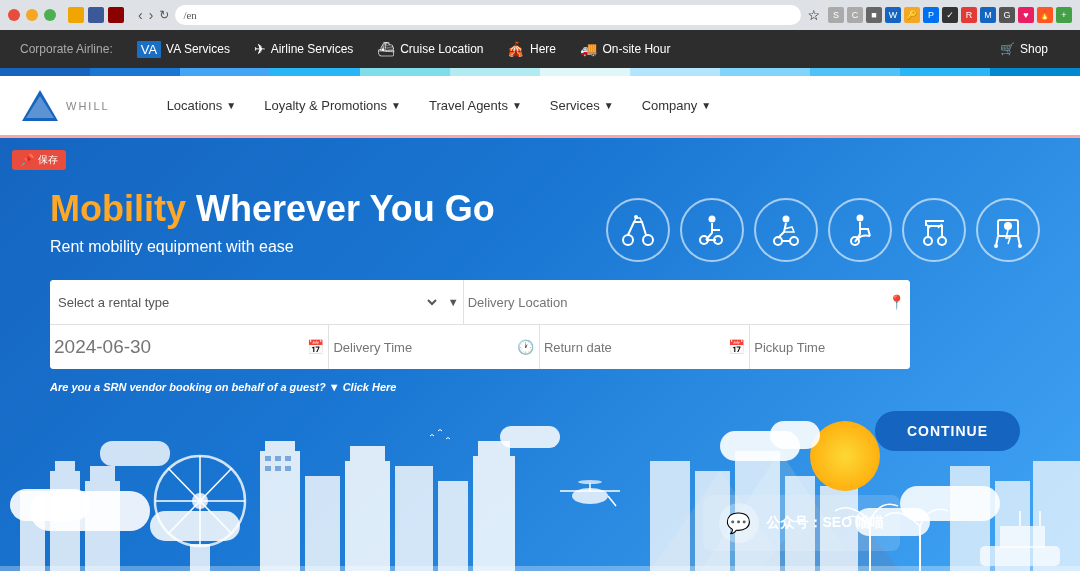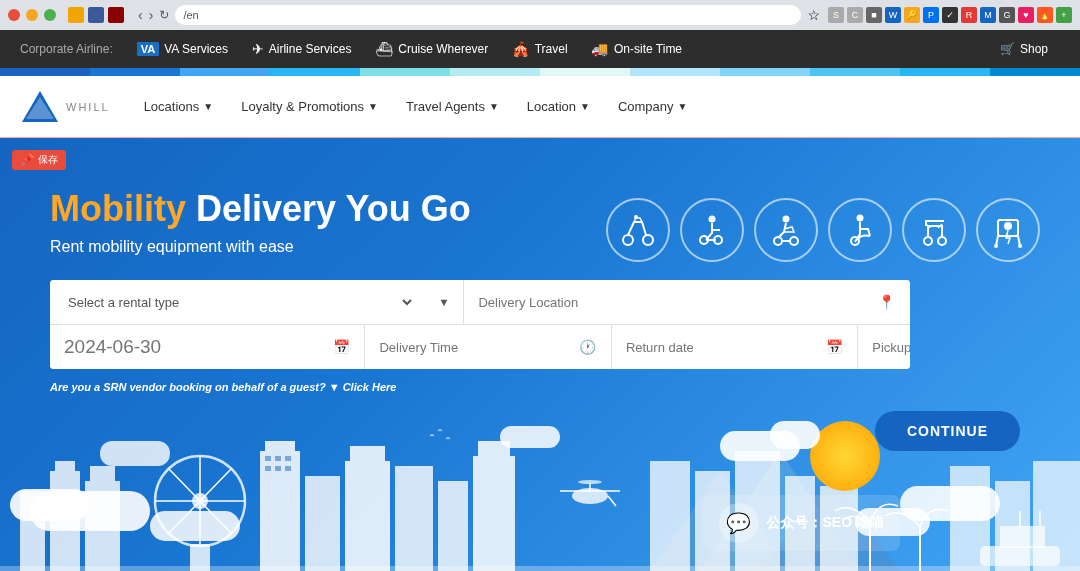--- a/index.html
+++ b/index.html
@@ -21,20 +21,21 @@
       flex: 1;
       height: 20px;
       background: #fff;
       border-radius: 10px;
       display: flex;
       align-items: center;
       padding: 0 8px;
       font-size: 11px;
       color: #333;
       gap: 4px;
+      font-family: Liberation Serif, serif;
     }
     .browser-icons {
       display: flex;
       gap: 4px;
       align-items: center;
     }
     .browser-icon-box {
       width: 16px; height: 16px;
       background: #aaa;
       border-radius: 2px;
@@ -89,22 +90,23 @@
     }
     .strip { flex: 1; }
 
     
     .main-nav {
       background: #fff;
       height: 62px;
       display: flex;
       align-items: center;
       padding: 0 20px;
-      border-bottom: 1px solid #fca5a5;
+      border-bottom: 3px solid #fca5a5;
       box-shadow: 0 1px 3px rgba(0,0,0,0.1);
+      gap: 23px;
     }
     .logo-area {
       display: flex;
       align-items: center;
       gap: 6px;
       margin-right: 20px;
     }
     .logo-triangle {
       width: 40px;
       height: 35px;
@@ -214,24 +216,24 @@
     }
     .form-row {
       display: flex;
       border-bottom: 1px solid #e0e0e0;
     }
     .form-row:last-child { border-bottom: none; }
     .form-field {
       flex: 1;
       display: flex;
       align-items: center;
-      padding: 0 14px;
+      padding: 0 4px;
       height: 44px;
       border-right: 1px solid #e0e0e0;
-      gap: 24px;
+      gap: 8px;
       background: #fff;
     }
     .form-field:last-child { border-right: none; }
     .form-field select, .form-field input {
       border: none;
       outline: none;
       font-size: 13px;
       color: #555;
       background: transparent;
       flex: 1;
@@ -345,38 +347,38 @@
       <div class="browser-icon-box" style="background:#e91e63;">♥</div>
       <div class="browser-icon-box" style="background:#ff5722;">🔥</div>
       <div class="browser-icon-box" style="background:#43a047;">+</div>
     </div>
   </div>
 </div>
 
 <div class="top-nav">
   <span class="top-nav-label">Corporate Airline:</span>
   <div class="top-nav-item">
-    <span style="background:#1a6fc4;color:#fff;font-size:11px;padding:1px 4px;font-weight:bold;border-radius:1px;">VA</span>
+    <span style="background:#1a6fc4;color:#fff;font-size:13px;padding:1px 4px;font-weight:normal;border-radius:1px;">VA</span>
     <span>VA Services</span>
   </div>
   <div class="top-nav-item">
     <span class="top-nav-icon">✈</span>
     <span>Airline Services</span>
   </div>
   <div class="top-nav-item">
     <span class="top-nav-icon">⛴</span>
-    <span>Cruise Wherever</span>
+    <span>Cruise Location</span>
   </div>
   <div class="top-nav-item">
     <span class="top-nav-icon">🎪</span>
-    <span>Travel</span>
+    <span>Here</span>
   </div>
   <div class="top-nav-item">
     <span class="top-nav-icon">🚚</span>
-    <span>On-site Time</span>
+    <span>On-site Hour</span>
   </div>
   <div class="top-nav-spacer"></div>
   <div class="top-nav-cart">
     <span>🛒</span>
     <span>Shop</span>
   </div>
 </div>
 
 <div class="color-strips">
   <div class="strip" style="background:#1565c0;"></div>
@@ -409,21 +411,21 @@
     </div>
     <div class="main-nav-item">
       <span>Loyalty &amp; Promotions</span>
       <span class="chevron">▼</span>
     </div>
     <div class="main-nav-item">
       <span>Travel Agents</span>
       <span class="chevron">▼</span>
     </div>
     <div class="main-nav-item">
-      <span>Location</span>
+      <span>Services</span>
       <span class="chevron">▼</span>
     </div>
     <div class="main-nav-item">
       <span>Company</span>
       <span class="chevron">▼</span>
     </div>
   </div>
 
 </div>
 
@@ -490,21 +492,21 @@
         <line x1="28" y1="24" x2="30" y2="34" stroke="white" stroke-width="2"></line>
         <circle cx="6" cy="34" r="2" fill="white"></circle>
         <circle cx="30" cy="34" r="2" fill="white"></circle>
         <circle cx="18" cy="14" r="4" fill="white"></circle>
         <path d="M18 18 L16 26 L20 26 L18 32" stroke="white" stroke-width="1.5" fill="none"></path>
       </svg>
     </div>
   </div>
 
   <div class="hero-title">
-    <span class="orange">Mobility</span><span> Delivery You Go</span>
+    <span class="orange">Mobility</span><span> Wherever You Go</span>
   </div>
   <div class="hero-subtitle">Rent mobility equipment with ease</div>
 
   <div class="booking-form">
     <div class="form-row">
       <div class="form-field" style="flex:1.2;">
         <select style="border:none;outline:none;font-size:13px;color:#555;background:transparent;flex:1;">
           <option>Select a rental type</option>
         </select>
         <span style="color:#555;font-size:11px;">▼</span>

